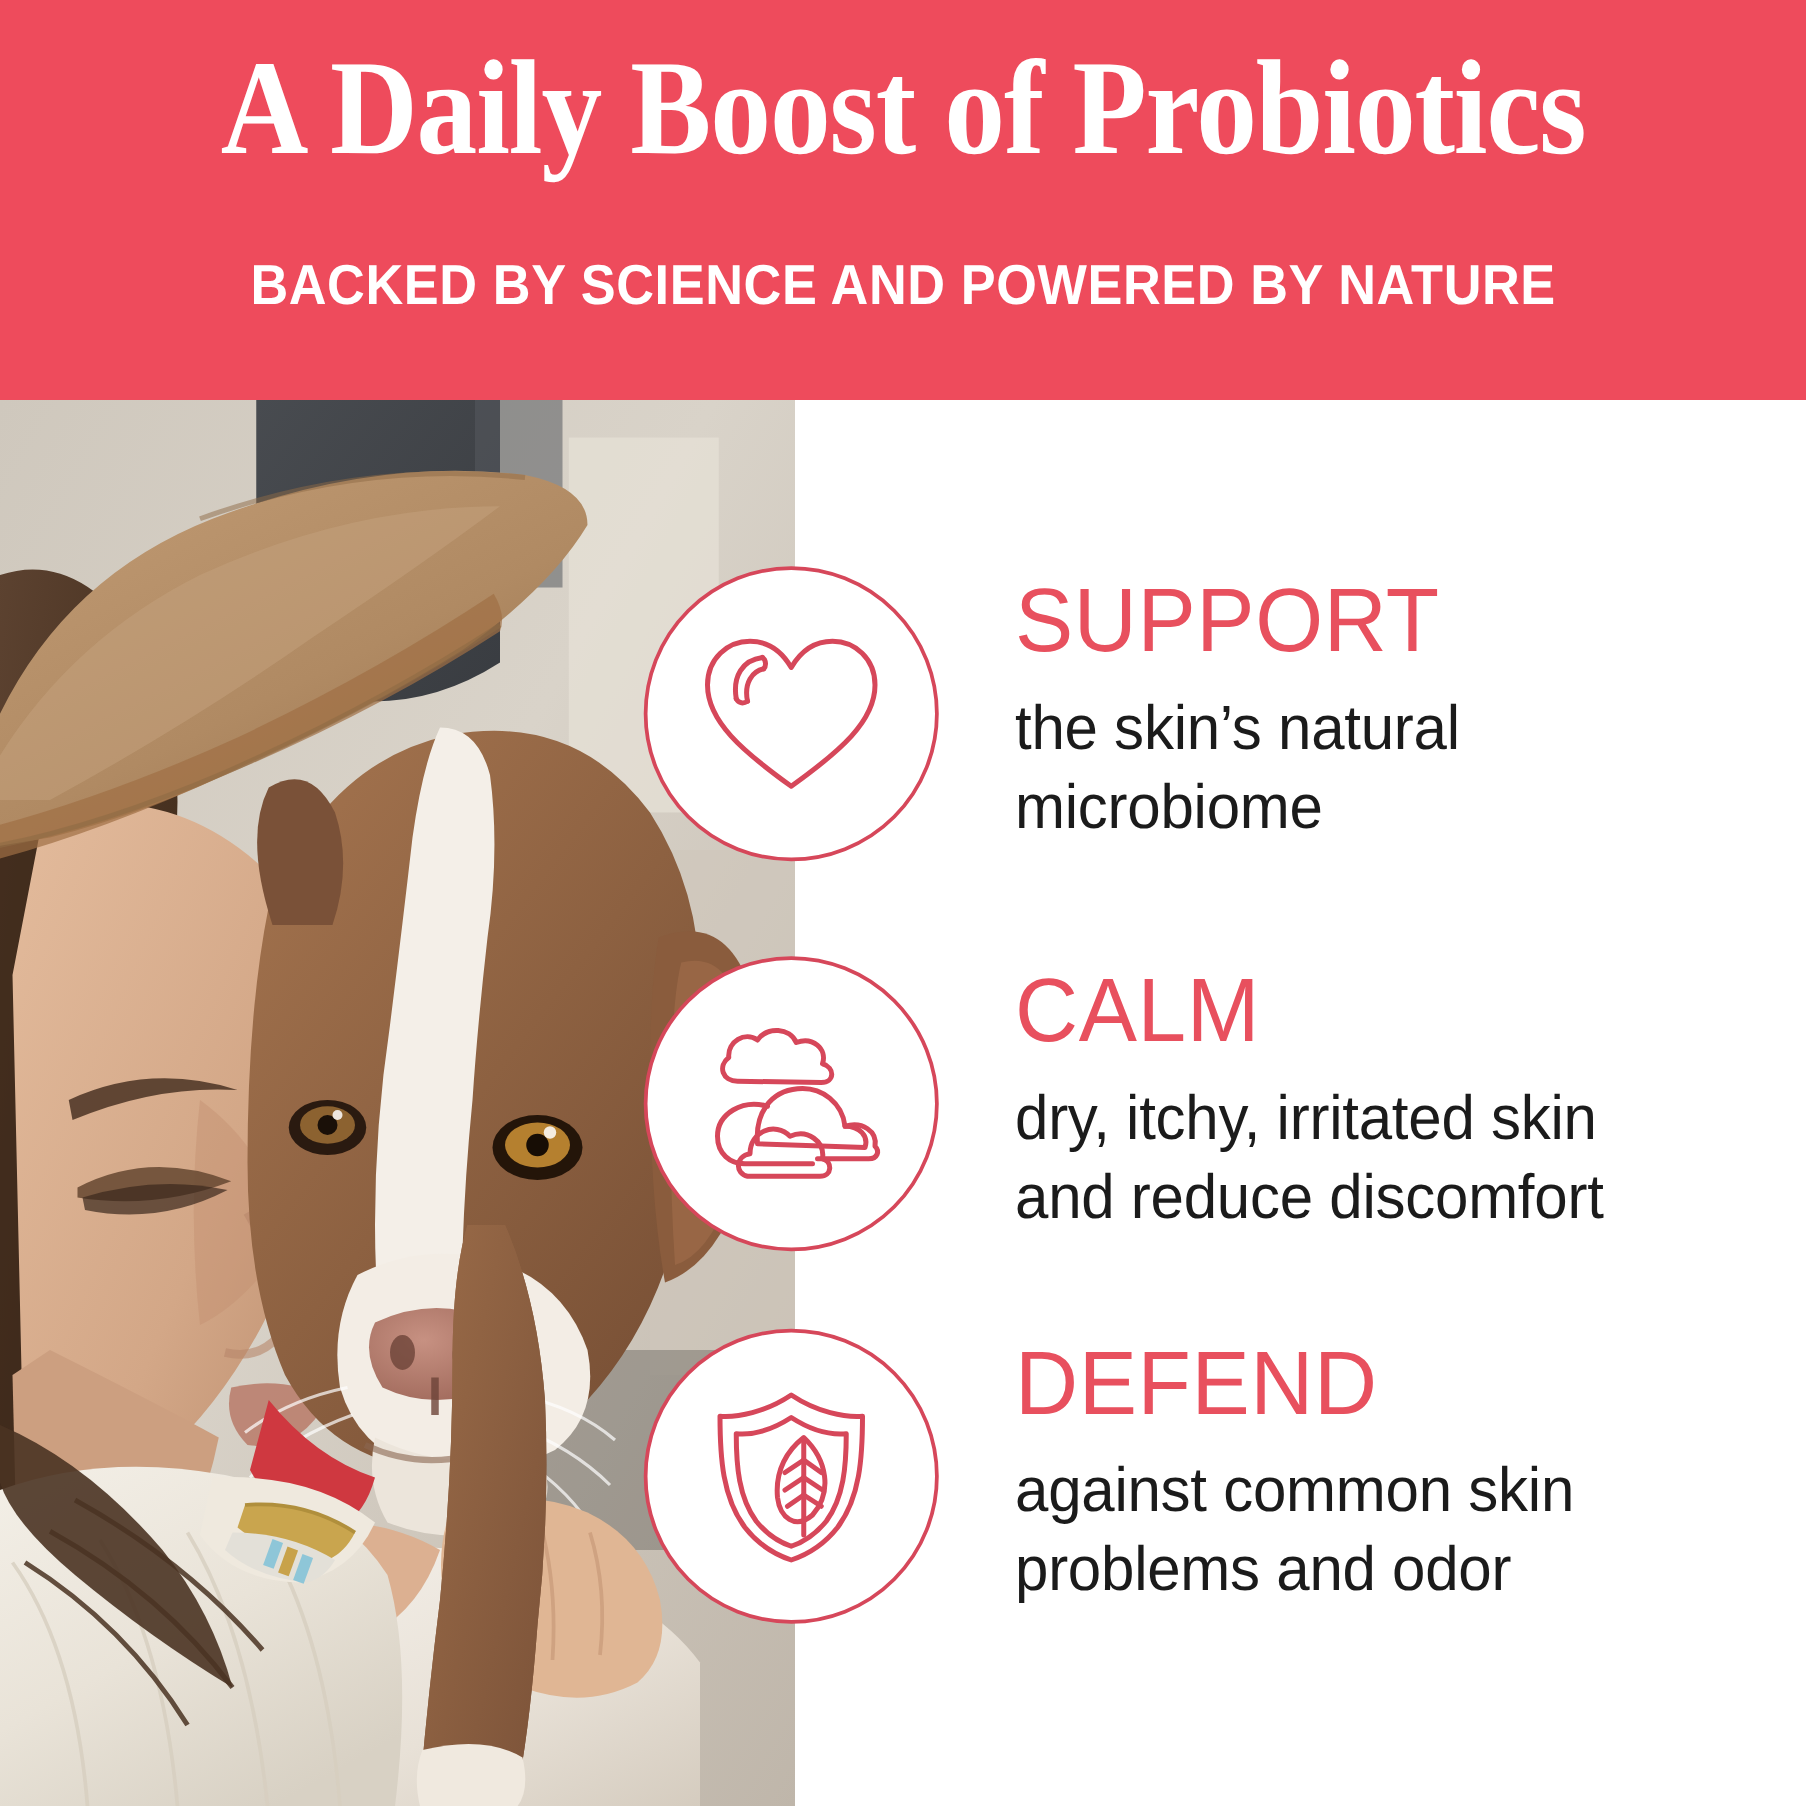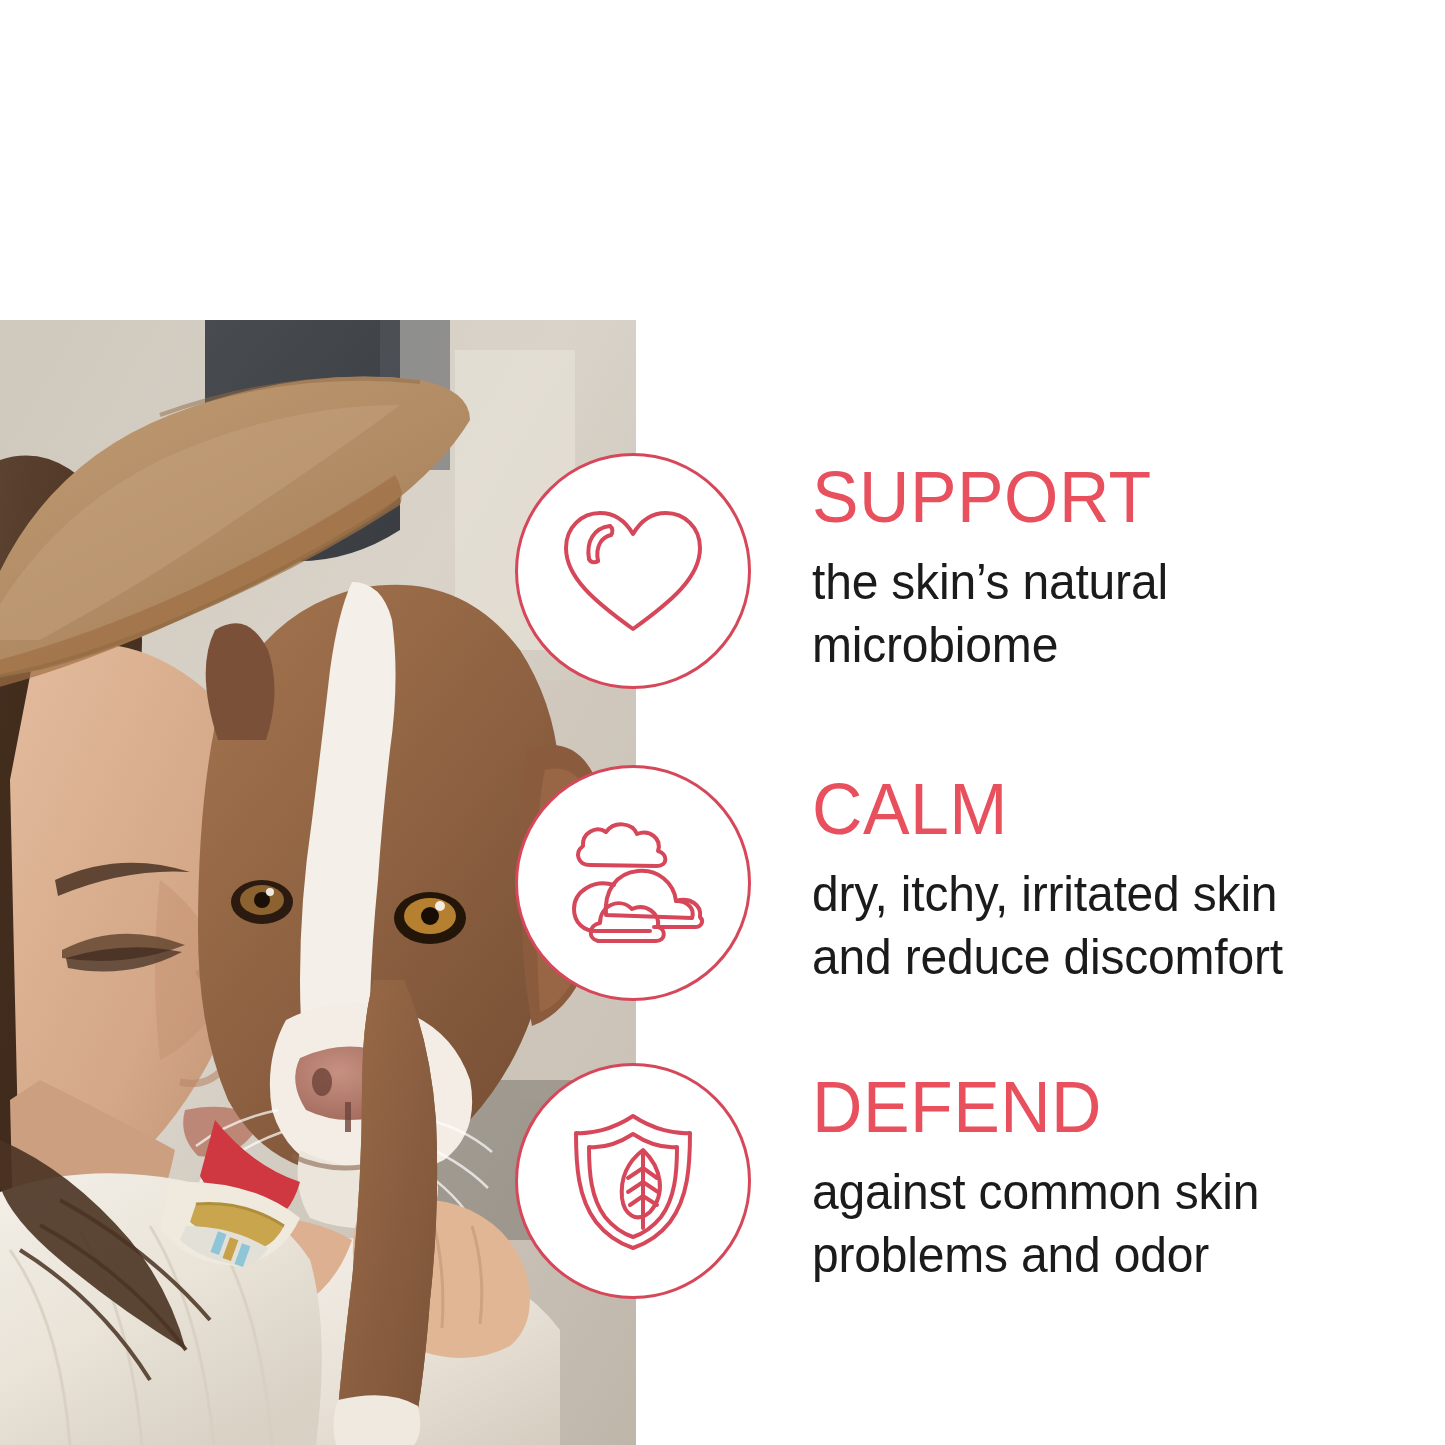--- a/index.html
+++ b/index.html
@@ -138,20 +138,24 @@
     transform: scaleX(0.96);
     transform-origin: 0 50%;
   }
   .feature-desc .ln { display: block; white-space: nowrap; }
 </style>
 </head>
 <body>
 
 <div class="canvas">
 
+  <div class="header">
+    <div class="header-title">A Daily Boost of Probiotics</div>
+    <div class="header-sub">BACKED BY SCIENCE AND POWERED BY NATURE</div>
+  </div>
 
   <div class="photo">
     <svg width="636" height="1125" viewBox="0 0 636 1125" xmlns="http://www.w3.org/2000/svg" aria-hidden="true">
       <defs>
         <linearGradient id="bgWall" x1="0" y1="0" x2="1" y2="1">
           <stop offset="0%" stop-color="#cfc8bd"></stop>
           <stop offset="45%" stop-color="#d9d3c9"></stop>
           <stop offset="100%" stop-color="#bfb6aa"></stop>
         </linearGradient>
         <linearGradient id="hatG" x1="0" y1="0" x2="0.6" y2="1">

